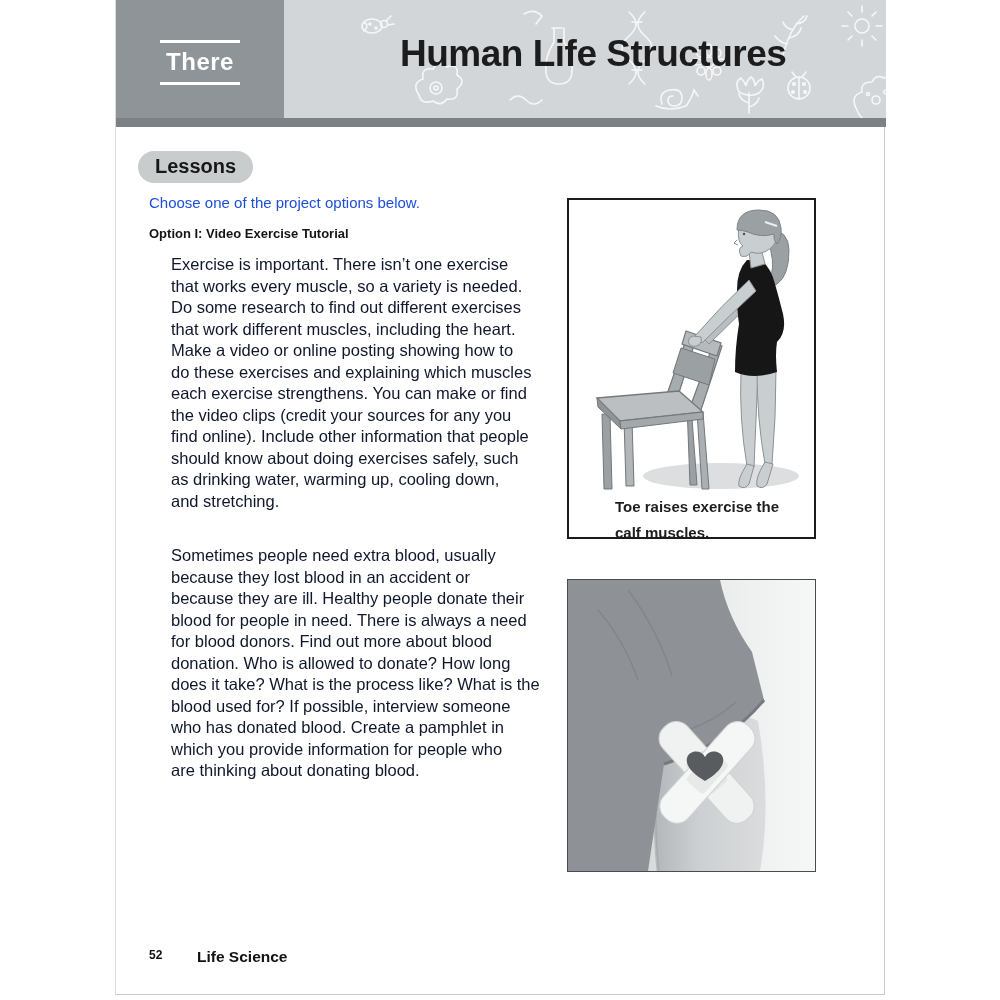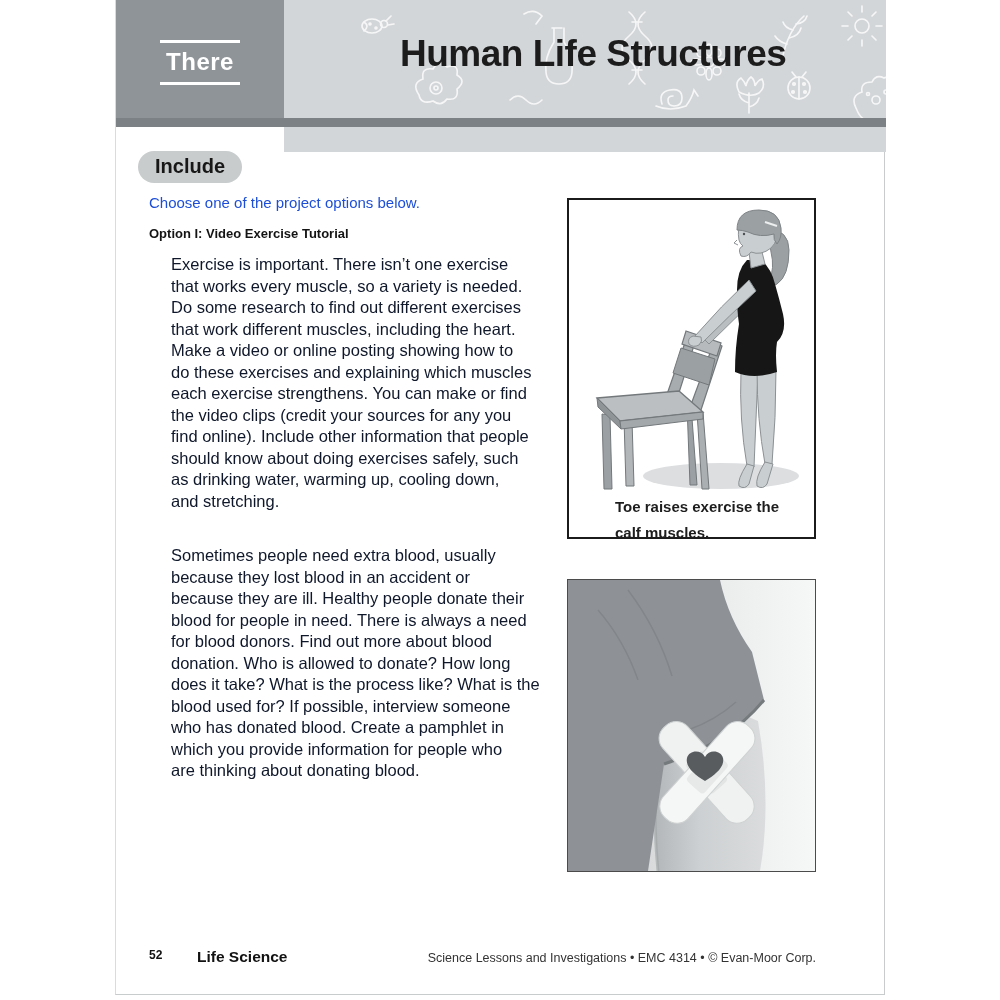--- a/index.html
+++ b/index.html
@@ -7,21 +7,21 @@
   .page {
     position:absolute; left:115px; top:0; width:770px; height:995px;
     background:#ffffff;
     border-left:1px solid #d9dbdd; border-right:1px solid #c9cccd; border-bottom:1px solid #c9cccd;
   }
   
   .header-band-left {
     position:absolute; left:0; top:0; width:168px; height:118px; background:#8f9498;
   }
   .header-band-right {
-    position:absolute; left:168px; top:0; width:602px; height:152px; background:#d3d6d9; overflow:hidden;
+    position:absolute; left:168px; top:0; width:602px; height:118px; background:#d3d6d9; overflow:hidden;
   }
   .header-strip {
     position:absolute; left:0; top:118px; width:770px; height:9px; background:#7b8184;
   }
   .extend-badge {
     position:absolute; left:44px; top:40px; width:80px; text-align:center;
     border-top:3px solid #ffffff; border-bottom:3px solid #ffffff; padding:5px 0 6px 0;
     color:#ffffff; font-weight:bold; font-size:24px; letter-spacing:0.5px;
   }
   .page-title {
@@ -147,21 +147,21 @@
 
         <path d="M226 100 q8 -8 16 0 q8 8 16 0"></path>
         <path d="M240 14 q10 -6 18 2 l-6 8"></path>
       </g>
     </svg>
     <div class="page-title">Human Life Structures</div>
   </div>
   <div class="header-strip"></div>
   <div class="extend-badge">There</div>
 
-  <div class="project-pill">Include</div>
+  <div class="project-pill">Lessons</div>
 
   <div class="intro">Choose one of the project options below.</div>
 
   <div class="opt-heading opt1-heading">Option I: Video Exercise Tutorial</div>
   <div class="opt-body opt1-body">Exercise is important. There isn’t one exercise
 that works every muscle, so a variety is needed.
 Do some research to find out different exercises
 that work different muscles, including the heart.
 Make a video or online posting showing how to
 do these exercises and explaining which muscles
@@ -271,15 +271,14 @@
           <rect x="119" y="181" width="40" height="23" rx="4" fill="#e7e9e9"></rect>
         </g>
 
         <path d="M137 177 c-4 -8 -16 -7 -18 1 c-2 9 8 17 18 23 c10 -6 20 -14 18 -23 c-2 -8 -14 -9 -18 -1z" fill="#585c5f"></path>
       </g>
     </svg>
   </div>
 
   <div class="footer-pagenum">52</div>
   <div class="footer-section">Life Science</div>
-  <div class="footer-credit">Science Lessons and Investigations • EMC 4314 • © Evan-Moor Corp.</div>
 
 </div>
 
 </body></html>

